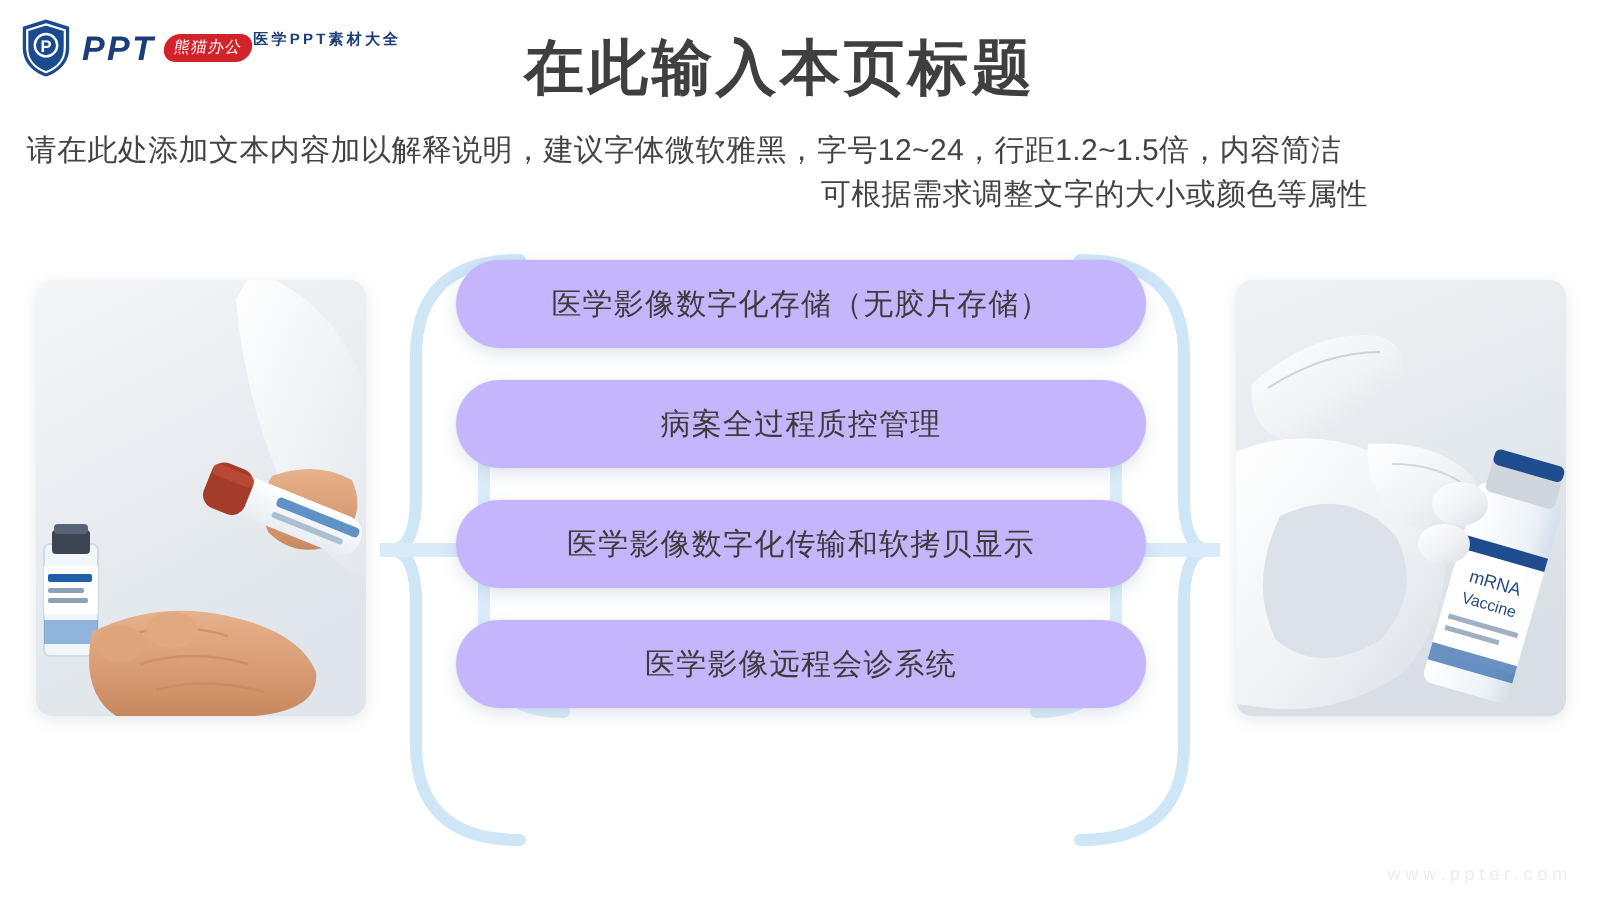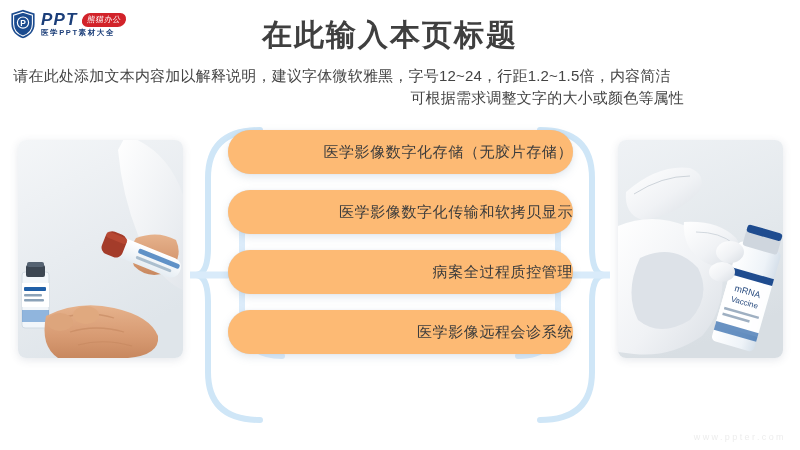--- a/index.html
+++ b/index.html
@@ -30,21 +30,21 @@
     gap: 5px;
   }
   .logo-shield {
     width: 26px;
     height: 30px;
     flex: 0 0 auto;
     position: relative;
   }
   .logo-text-block {
     display: flex;
-    flex-direction: column;
+    flex-direction: row;
     justify-content: center;
     gap: 1px;
   }
   .logo-row1 {
     display: flex;
     align-items: center;
     gap: 4px;
   }
   .logo-ppt {
     font-size: 17px;
@@ -126,26 +126,26 @@
   .pill-list {
     position: absolute;
     left: 228px;
     top: 130px;
     width: 345px;
   }
   .pill {
     position: relative;
     height: 44px;
     margin-bottom: 16px;
-    background: #fdba74;
+    background: #c4b5fd;
     border-radius: 22px;
     box-shadow: 0 3px 9px rgba(120,145,175,0.22), 0 0 1px rgba(140,160,185,0.3);
     display: flex;
     align-items: center;
-    justify-content: flex-end;
+    justify-content: center;
   }
   .pill:last-child { margin-bottom: 16px; }
   .pill-label {
     font-size: 15px;
     color: #3c3c3c;
     letter-spacing: 0.6px;
     white-space: nowrap;
   }
 
   
@@ -312,24 +312,24 @@
         <line x1="360" y1="153" x2="420" y2="153"></line>
       </g>
     </svg>
   </div>
 
   <div class="pill-list">
     <div class="pill">
       <span class="pill-label">医学影像数字化存储（无胶片存储）</span>
     </div>
     <div class="pill">
+      <span class="pill-label">病案全过程质控管理</span>
+    </div>
+    <div class="pill">
       <span class="pill-label">医学影像数字化传输和软拷贝显示</span>
-    </div>
-    <div class="pill">
-      <span class="pill-label">病案全过程质控管理</span>
     </div>
     <div class="pill">
       <span class="pill-label">医学影像远程会诊系统</span>
     </div>
   </div>
 
   <div class="watermark">www.ppter.com</div>
 
 </div>
 

